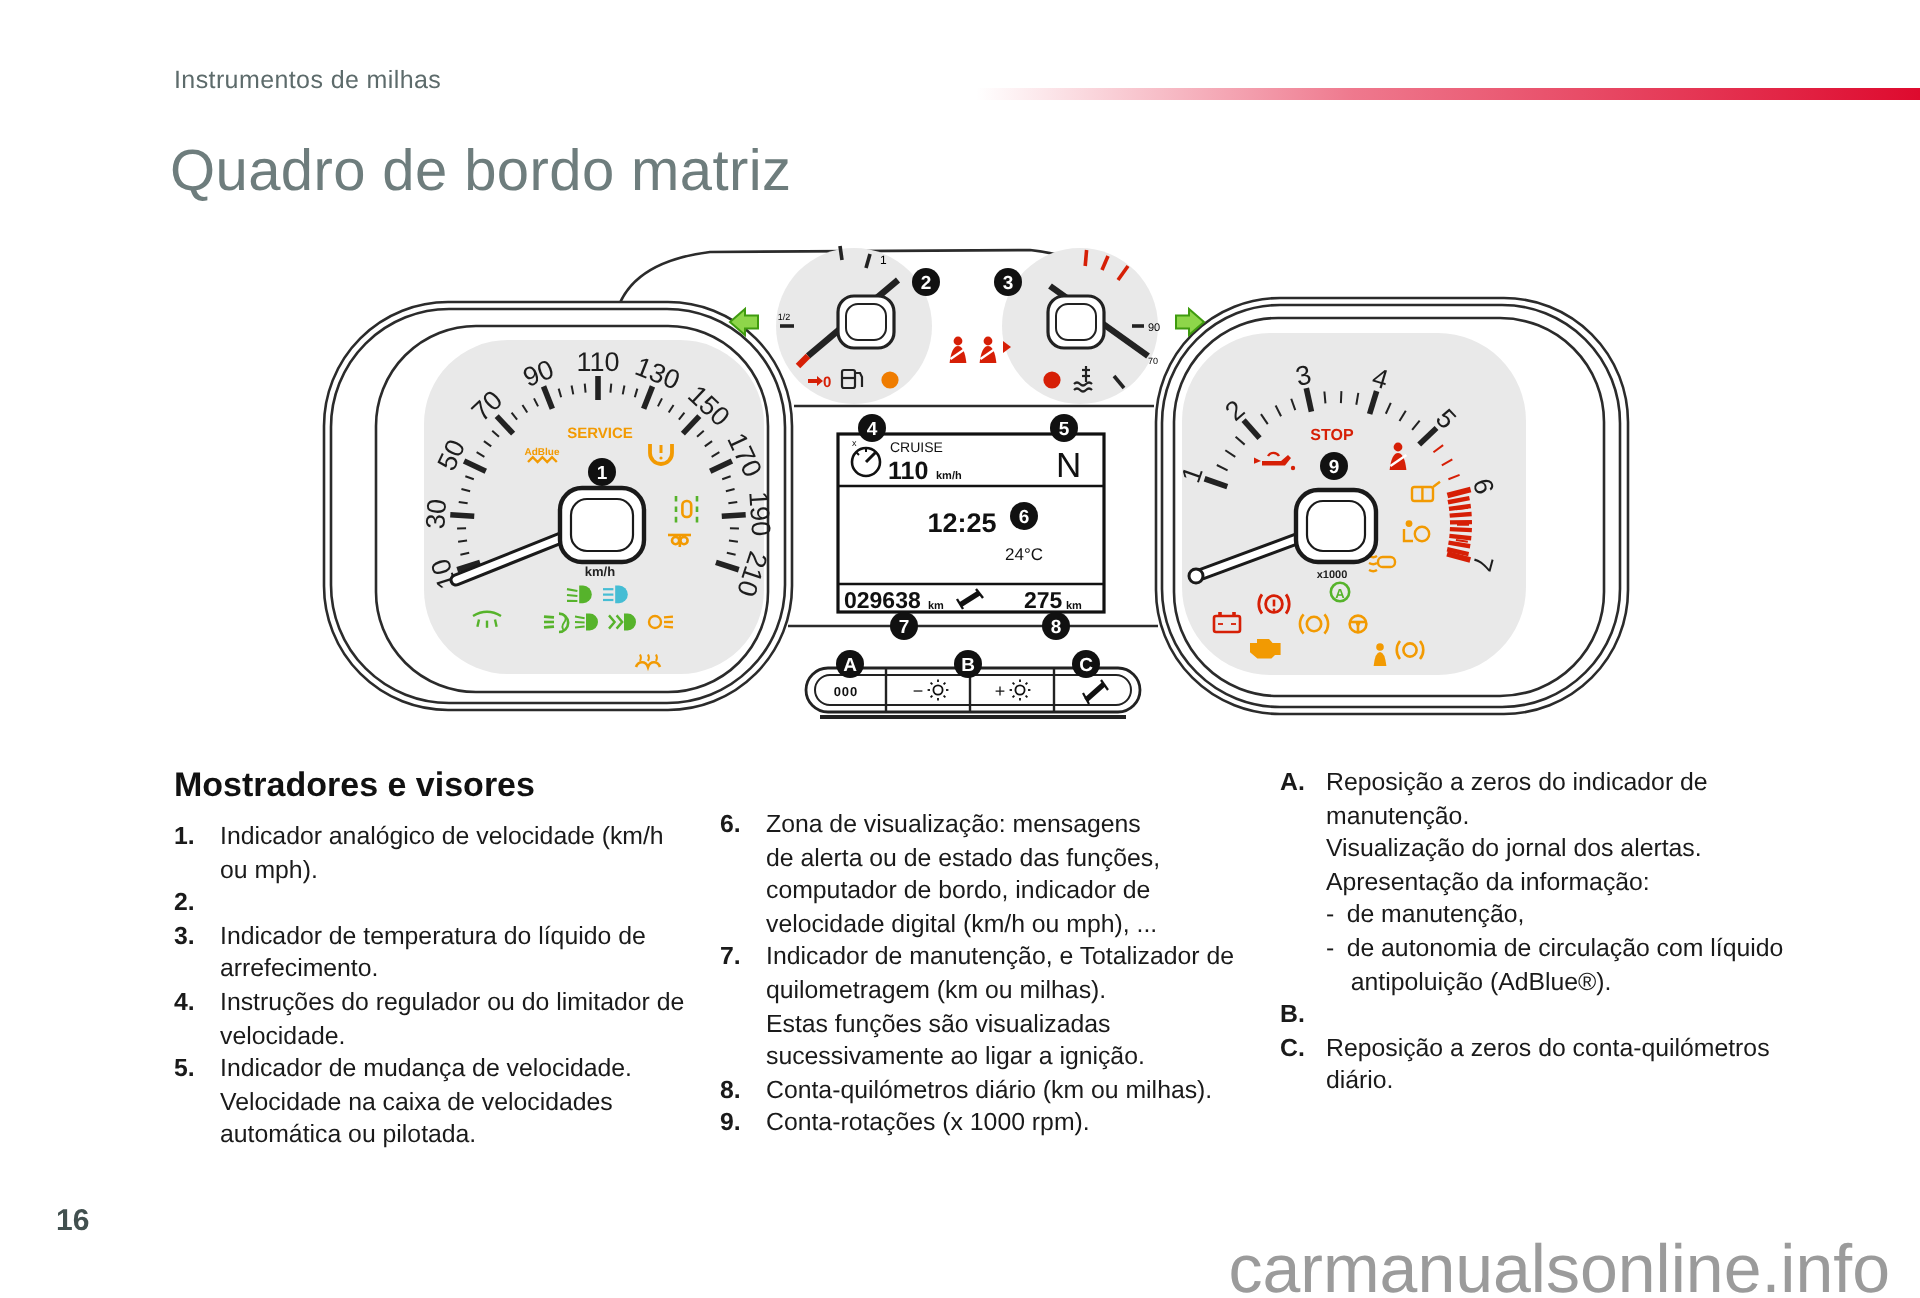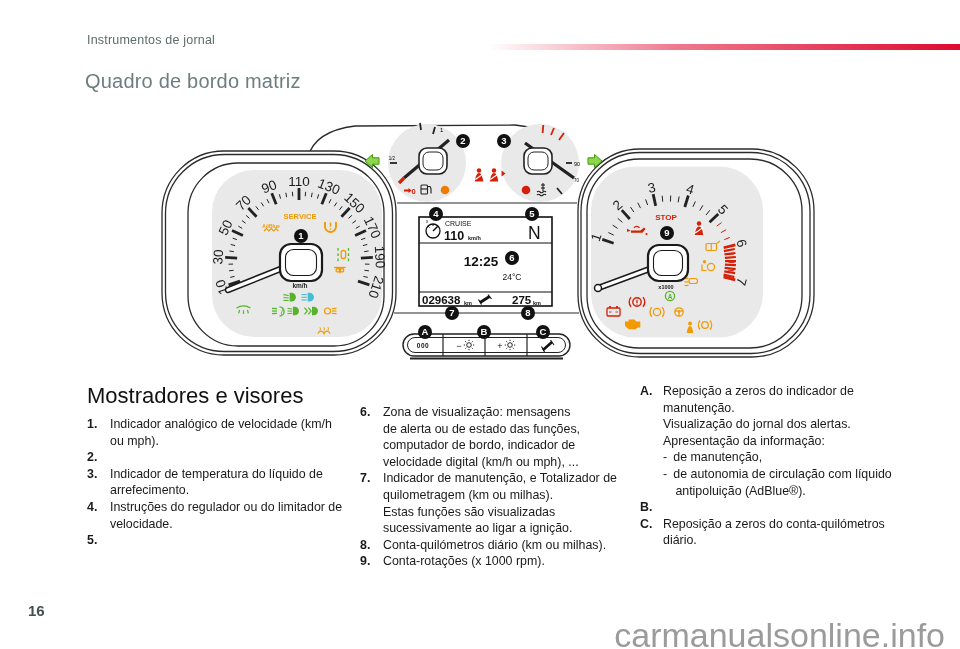--- a/index.html
+++ b/index.html
@@ -1,35 +1,35 @@
 <!DOCTYPE html>
 <html><head>
 <meta charset="utf-8">
 <style>
   html,body{margin:0;padding:0;background:#fff;width:960px;height:649px;overflow:hidden;
     font-family:"Liberation Sans",sans-serif;}
   .abs{position:absolute;}
   #breadcrumb{left:87px;top:33px;font-size:12.5px;color:#5d6b6b;letter-spacing:.2px;}
-  #title{left:85px;top:70px;font-size:20px;color:#6e7d7d;letter-spacing:.2px;}
+  #title{left:85px;top:70px;font-size:29px;color:#6e7d7d;letter-spacing:.2px;}
   #redbar{left:488px;top:44px;width:472px;height:6px;
     background:linear-gradient(to right, rgba(225,10,48,0) 0%, rgba(225,10,48,.55) 40%, #de0a2e 100%);}
   #pagenum{left:28px;top:602px;font-size:15px;font-weight:bold;color:#42504f;}
   #watermark{right:15px;top:616px;font-size:34px;color:#9b9b9b;}
   .col{position:absolute;}
-  .col h2{margin:0 0 7px 0;font-size:22px;font-weight:normal;color:#111;font-family:"Liberation Sans",sans-serif;}
+  .col h2{margin:0 0 7px 0;font-size:17px;font-weight:bold;color:#111;font-family:"Liberation Sans",sans-serif;}
   .li{display:flex;font-size:12.4px;line-height:16.6px;color:#1a1a1a;}
   .li .n{width:23px;font-weight:bold;flex:none;}
   .li .t{white-space:pre-wrap;}
   svg text{font-family:"Liberation Sans",sans-serif;}
   .dlbl{font-size:13.5px;fill:#1d1d1d;}
 </style>
 </head>
 <body>
 
-<div class="abs" id="breadcrumb">Instrumentos de jornal</div>
+<div class="abs" id="breadcrumb">Instrumentos de milhas</div>
 <div class="abs" id="title">Quadro de bordo matriz</div>
 <div class="abs" id="redbar"></div>
 
 <svg class="abs" style="left:150px;top:112px" width="690" height="252" viewBox="150 112 690 252">
   <g stroke="#2b2b2b" fill="none" stroke-width="1.3">
     <path d="M 308,157 Q 315,131 355,126 L 515,125 Q 558,130 576,157"></path>
   </g>
 
   <g stroke="#2b2b2b" stroke-width="1.3">
     <rect x="162" y="151" width="234" height="204" rx="62" fill="#fff"></rect>
@@ -511,20 +511,23 @@
       <div class="t">Indicador de temperatura do líquido de
 arrefecimento.</div>
     </div>
   <div class="li">
       <span class="n">4.</span>
       <div class="t">Instruções do regulador ou do limitador de
 velocidade.</div>
     </div>
   <div class="li">
       <span class="n">5.</span>
+      <div class="t">Indicador de mudança de velocidade.
+Velocidade na caixa de velocidades
+automática ou pilotada.</div>
     </div>
 </div>
 
 <div class="col" style="left:360px;top:404px;width:270px">
   <div class="li">
       <span class="n">6.</span>
       <div class="t">Zona de visualização: mensagens
 de alerta ou de estado das funções,
 computador de bordo, indicador de
 velocidade digital (km/h ou mph), ...</div>

